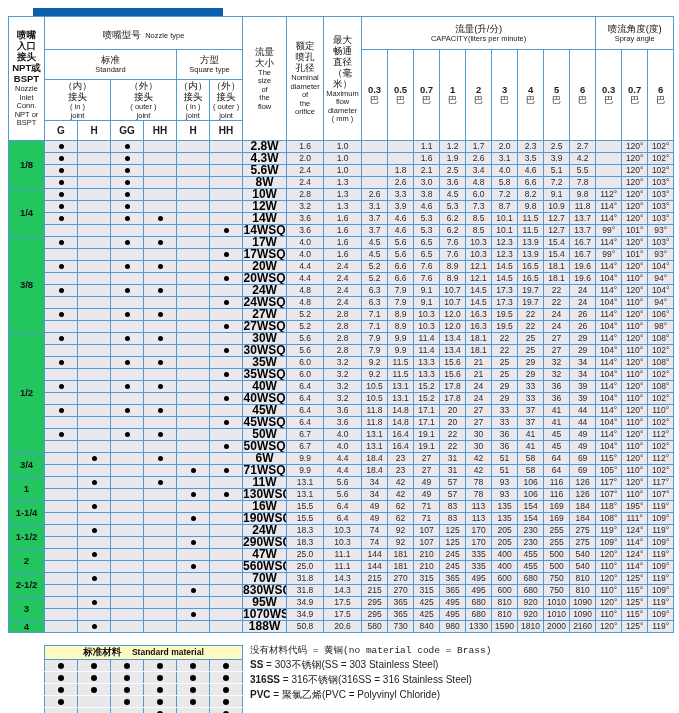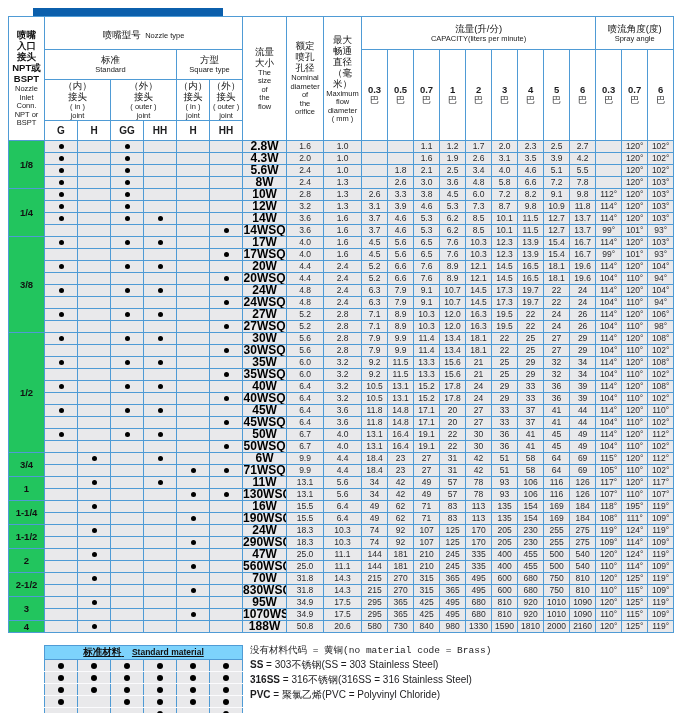--- a/index.html
+++ b/index.html
@@ -58,21 +58,21 @@
   .dot{display:inline-block;width:5px;height:5px;border-radius:50%;background:#000;vertical-align:middle;}
 
   
   table.material{
     position:absolute;left:44px;top:645px;width:198px;
     border-collapse:collapse;table-layout:fixed;
   }
   table.material th,table.material td{
     border:1px solid var(--border);padding:0;text-align:center;vertical-align:middle;
   }
-  table.material th{background:#7dd3fc;height:13px;font-size:9.5px;font-weight:bold;color:#111;white-space:nowrap;text-decoration:underline;}
+  table.material th{background:#fef9c3;height:13px;font-size:9.5px;font-weight:bold;color:#111;white-space:nowrap;}
   table.material th .en-inline{font-size:8.5px;font-weight:bold;margin-left:8px;}
   table.material td{background:var(--cellbg);height:11px;}
   table.material tr:not(:last-child) td{border-bottom:1px solid #fbfbfd;}
   .dot-lg{display:inline-block;width:6px;height:6px;border-radius:50%;background:#000;vertical-align:middle;}
 
   
   .legend{position:absolute;left:250px;top:645px;width:420px;}
   .legend .line{color:#1c1c1e;}
   .legend .l0{font-size:11px;line-height:13px;}
   .legend .l1{font-size:9.5px;line-height:12px;font-family:Liberation Mono, monospace;}

